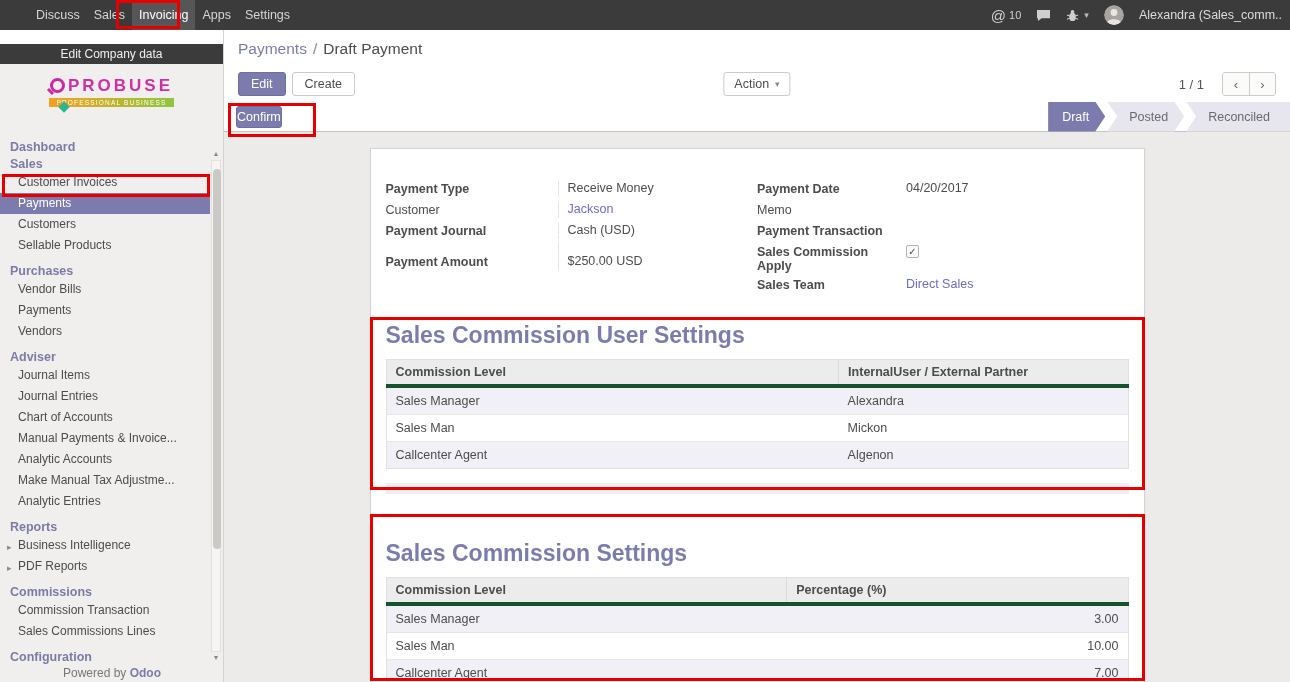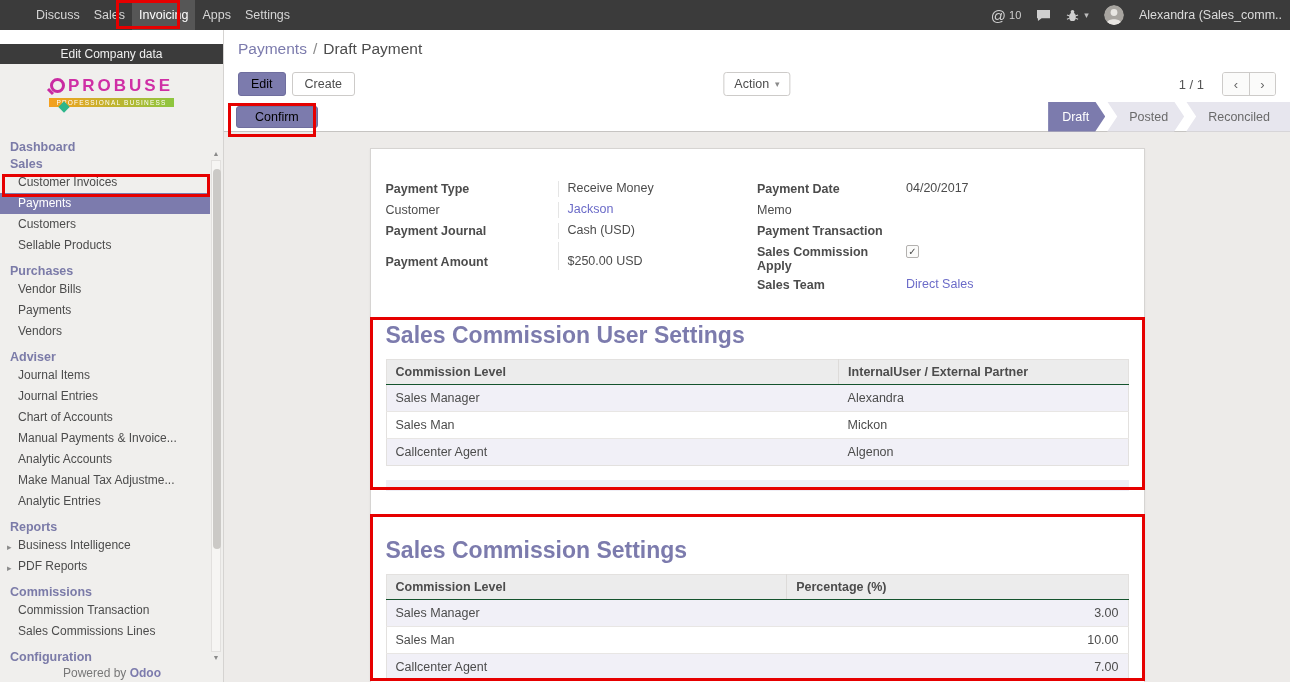--- a/index.html
+++ b/index.html
@@ -71,39 +71,39 @@
   .breadcrumb-row { height:36px; background:#fff; padding:10px 0 0 14px; font-size:15.5px; }
   .bc-parent { color:var(--accent,#7c7bad); cursor:pointer; }
   .bc-sep { color:#8a8a8a; margin:0 6px; }
   .bc-current { color:#4c4c4c; }
 
   .control-row { height:36px; background:#fff; position:relative; display:flex; align-items:center; padding:0 14px; gap:6px; }
   .btn {
     font-size:12.5px; padding:4px 12px; border-radius:3px; border:1px solid #cdcbc9;
     background:#fff; color:#4c4c4c; cursor:pointer; font-family:inherit;
   }
-  .btn.primary { background:var(--accent,#7c7bad); border-color:#6f6e9e; color:#000000; }
+  .btn.primary { background:var(--accent,#7c7bad); border-color:#6f6e9e; color:#ffffff; }
   .action-dd {
     position:absolute; left:50%; transform:translateX(-50%);
     border:1px solid #cdcbc9; border-radius:3px; background:#fff;
     padding:4px 10px; font-size:12.5px; color:#4c4c4c; cursor:pointer;
     display:flex; align-items:center; gap:6px;
   }
   .dd-caret { font-size:9px; color:#8a8a8a; }
   .pager { margin-left:auto; display:flex; align-items:center; gap:18px; }
   .pager-count { font-size:13px; color:#555; }
   .pager-btns { display:flex; border:1px solid #cdcbc9; border-radius:3px; overflow:hidden; }
   .pager-btns button {
     width:26px; height:22px; background:#fbfbfa; border:none; color:#666;
     font-size:13px; cursor:pointer; font-family:inherit;
   }
   .pager-btns button + button { border-left:1px solid #cdcbc9; }
 
   .statusbar { height:30px; background:#fff; border-bottom:1px solid #c6c4c2; display:flex; align-items:center; padding-left:12px; }
-  .statusbar .btn { padding:3px 18px; }
+  .statusbar .btn { padding:3px 0; }
   .statuses { margin-left:auto; display:flex; height:30px; }
   .status {
     height:30px; line-height:30px; font-size:12.5px; color:#6a6a6a;
     background:#e7e6ee; padding:0 16px 0 22px; cursor:pointer; white-space:nowrap;
   }
   .status.first {
     clip-path:polygon(0 0, calc(100% - 10px) 0, 100% 50%, calc(100% - 10px) 100%, 0 100%);
     background:var(--accent,#7c7bad); color:#fff; padding-left:14px;
   }
   .status.mid { clip-path:polygon(0 0, calc(100% - 10px) 0, 100% 50%, calc(100% - 10px) 100%, 0 100%, 10px 50%); margin-left:2px; }
@@ -131,21 +131,21 @@
     display:inline-flex; align-items:center; justify-content:center;
     font-size:10px; color:#4c4c4c; cursor:pointer; margin-top:1px;
   }
 
   .section-title { font-size:23px; font-weight:bold; color:var(--accent,#7c7bad); margin:26px 0 10px; }
   .section-title.second { margin-top:46px; }
 
   .otable { width:100%; border-collapse:collapse; font-size:12.5px; color:#4c4c4c; border:1px solid #e3e1df; }
   .otable th {
     background:#ececec; font-weight:bold; text-align:left; padding:5px 9px;
-    border-right:1px solid #dddbd9; border-bottom:1px solid #14532d; cursor:pointer;
+    border-right:1px solid #dddbd9; border-bottom:4px solid #14532d; cursor:pointer;
   }
   .otable th:last-child { border-right:none; }
   .otable td { padding:6px 9px; }
   .otable tbody tr { border-top:1px solid #e8e6e4; cursor:pointer; }
   .otable tbody tr.odd { background:#f1f0f7; }
   .t1 .c1 { width:61%; }
   .t2 .c1 { width:54%; }
   .num { text-align:right; }
   .empty-row { height:11px; background:#efeef5; margin-top:14px; }
 

